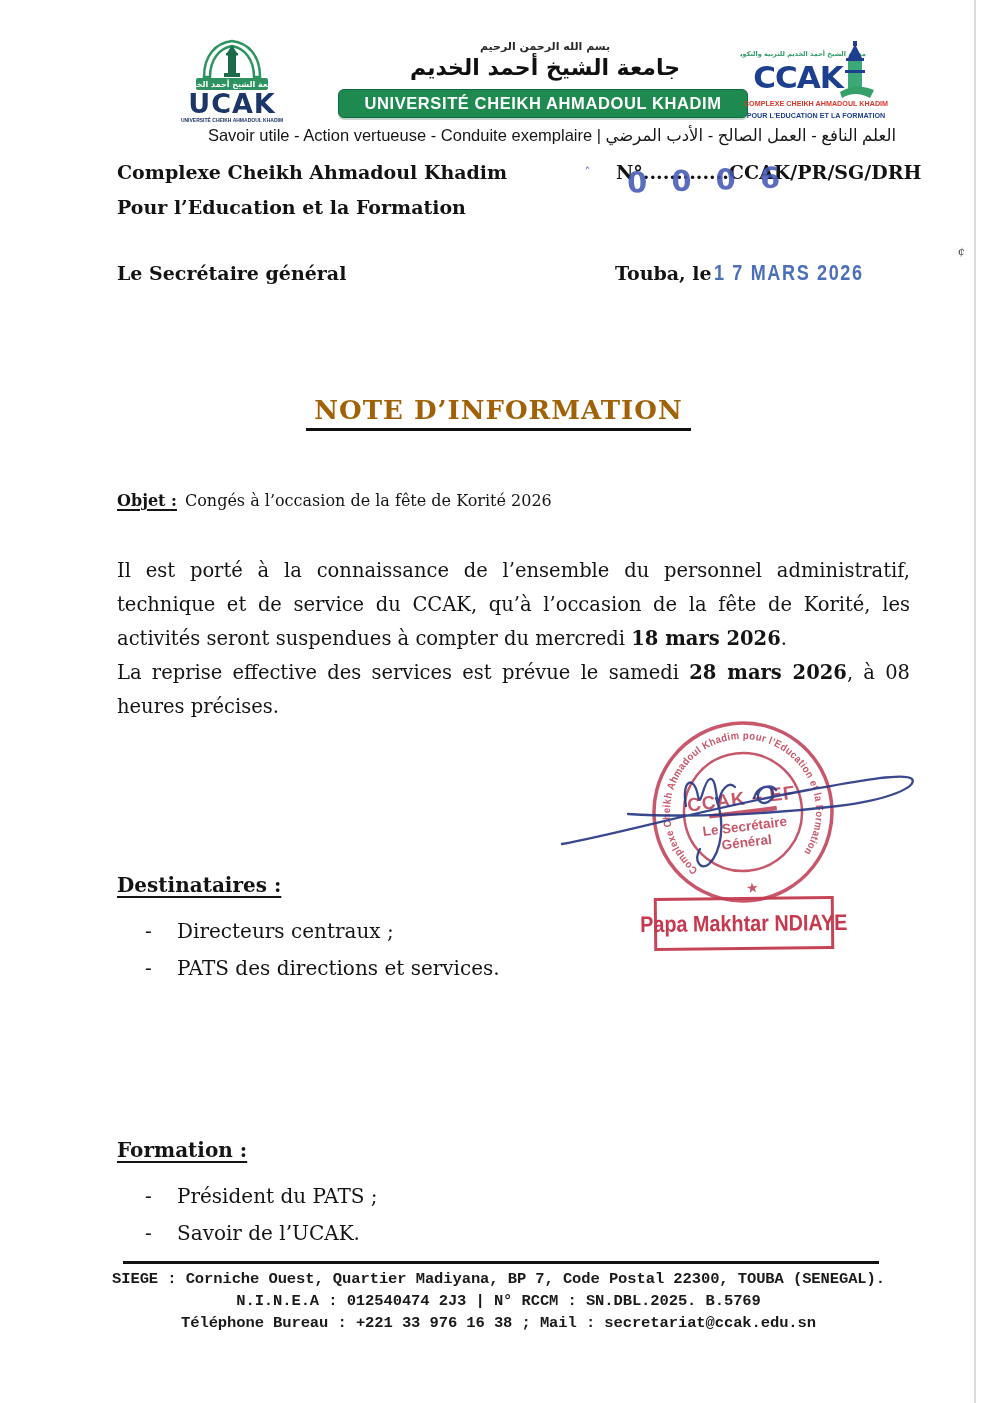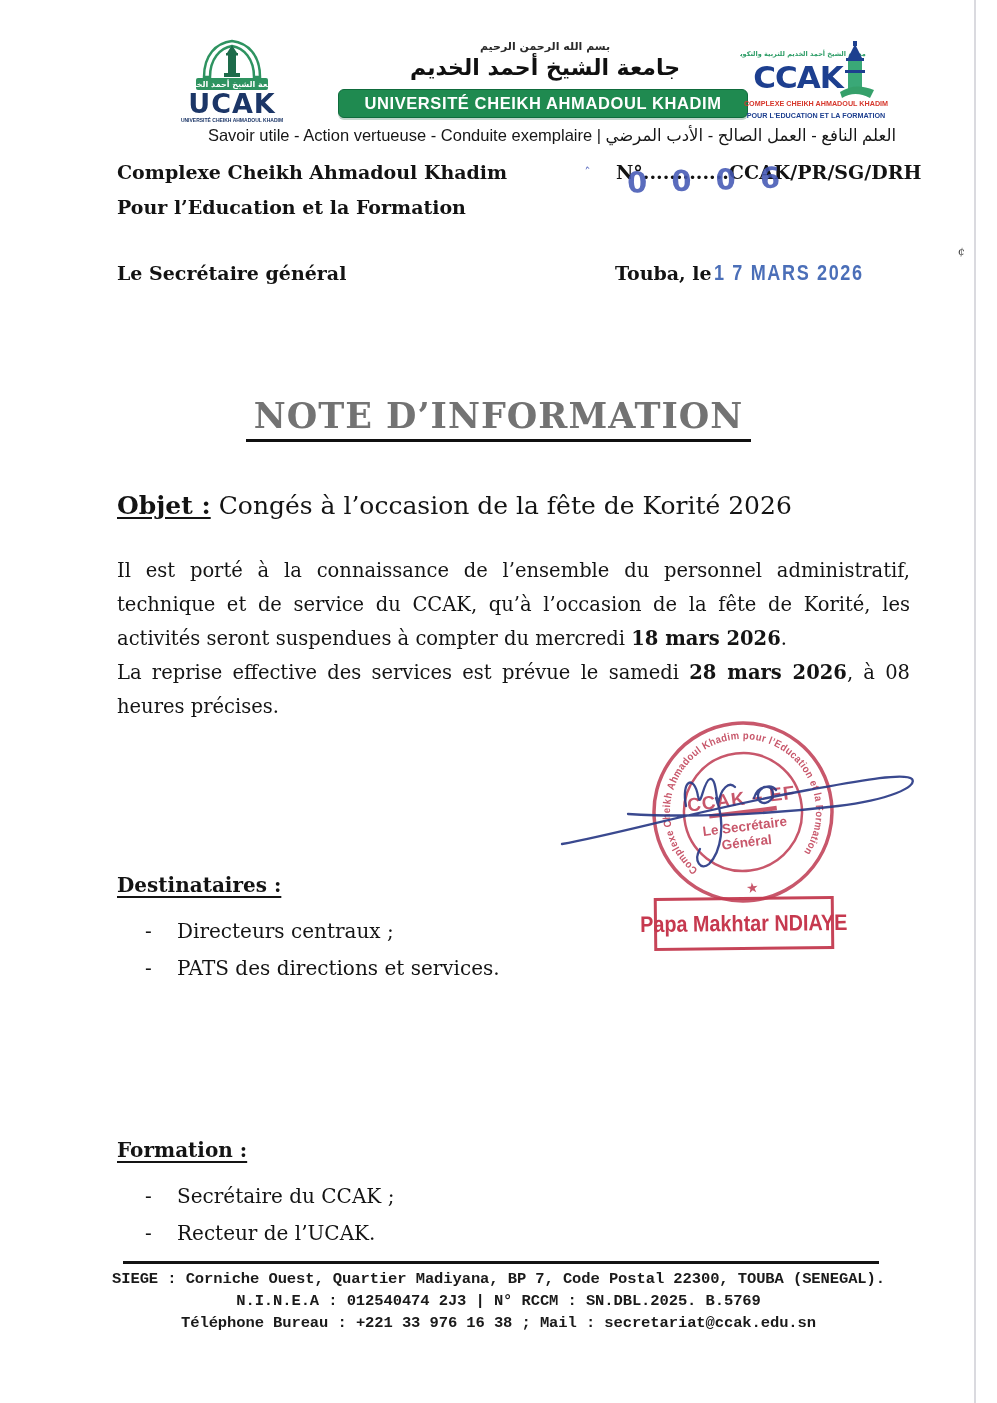--- a/index.html
+++ b/index.html
@@ -31,24 +31,24 @@
   .place{left:615px;top:262px;}
   .num-stamp{left:627px;top:163px;font-family:"DejaVu Sans",sans-serif;font-weight:bold;
     font-size:29px;color:#4458b4;letter-spacing:7px;transform:rotate(-2deg);opacity:.88;white-space:nowrap;}
   .caret-mark{left:585px;top:165px;font-family:"DejaVu Sans",sans-serif;font-size:13px;color:#5b6cc0;transform:rotate(-10deg);}
   .date-stamp{left:714px;top:260px;font-family:"Liberation Sans",sans-serif;font-weight:bold;
     font-size:22px;color:#3c63b2;letter-spacing:2px;transform:scaleX(.82);transform-origin:left center;
     white-space:nowrap;opacity:.92;}
   .cent-mark{left:958px;top:245px;font-size:11px;color:#444;transform:rotate(8deg);}
   
   .title-wrap{left:0;top:395px;width:997px;text-align:center;}
-  .title{display:inline-block;font-size:35px;font-weight:bold;letter-spacing:1px;
-    border-bottom:3.5px solid #101010;padding:0 8px 3px 8px;color:#737373;}
-  
-  .objet{left:117px;top:491px;font-size:25px;}
+  .title{display:inline-block;font-size:26px;font-weight:bold;letter-spacing:1px;
+    border-bottom:3.5px solid #101010;padding:0 8px 3px 8px;color:#a16207;}
+  
+  .objet{left:117px;top:491px;font-size:16px;}
   .objet .lbl{font-weight:bold;text-decoration:underline;text-decoration-thickness:2px;text-underline-offset:3px;}
   .objet .txt{margin-left:8px;}
   .bodytext{left:117px;top:554px;width:793px;font-size:19.5px;line-height:34px;text-align:justify;}
   .bodytext p{margin:0;}
   .b{font-weight:bold;}
   
   .list-block{font-size:20px;}
   .recipients{left:117px;top:873px;width:500px;}
   .copies{left:117px;top:1138px;width:500px;}
   .list-heading{font-weight:bold;text-decoration:underline;text-decoration-thickness:2px;
@@ -174,25 +174,25 @@
     <div class="list-item">
       <span class="dash">-</span>
       <span>PATS des directions et services.</span>
     </div>
   </div>
 
   <div class="abs list-block copies">
     <div class="list-heading">Formation :</div>
     <div class="list-item">
       <span class="dash">-</span>
-      <span>Secrétaire du CCAK ;</span>
-    </div>
-    <div class="list-item">
-      <span class="dash">-</span>
-      <span>Recteur de l’UCAK.</span>
+      <span>Président du PATS ;</span>
+    </div>
+    <div class="list-item">
+      <span class="dash">-</span>
+      <span>Savoir de l’UCAK.</span>
     </div>
   </div>
 
   <div class="abs footer-rule"></div>
   <div class="abs footer">
     <div>SIEGE : Corniche Ouest, Quartier Madiyana, BP 7, Code Postal 22300, TOUBA (SENEGAL).</div>
     <div>N.I.N.E.A : 012540474 2J3 | N° RCCM : SN.DBL.2025. B.5769</div>
     <div>Téléphone Bureau : +221 33 976 16 38 ; Mail : secretariat@ccak.edu.sn</div>
   </div>
 

